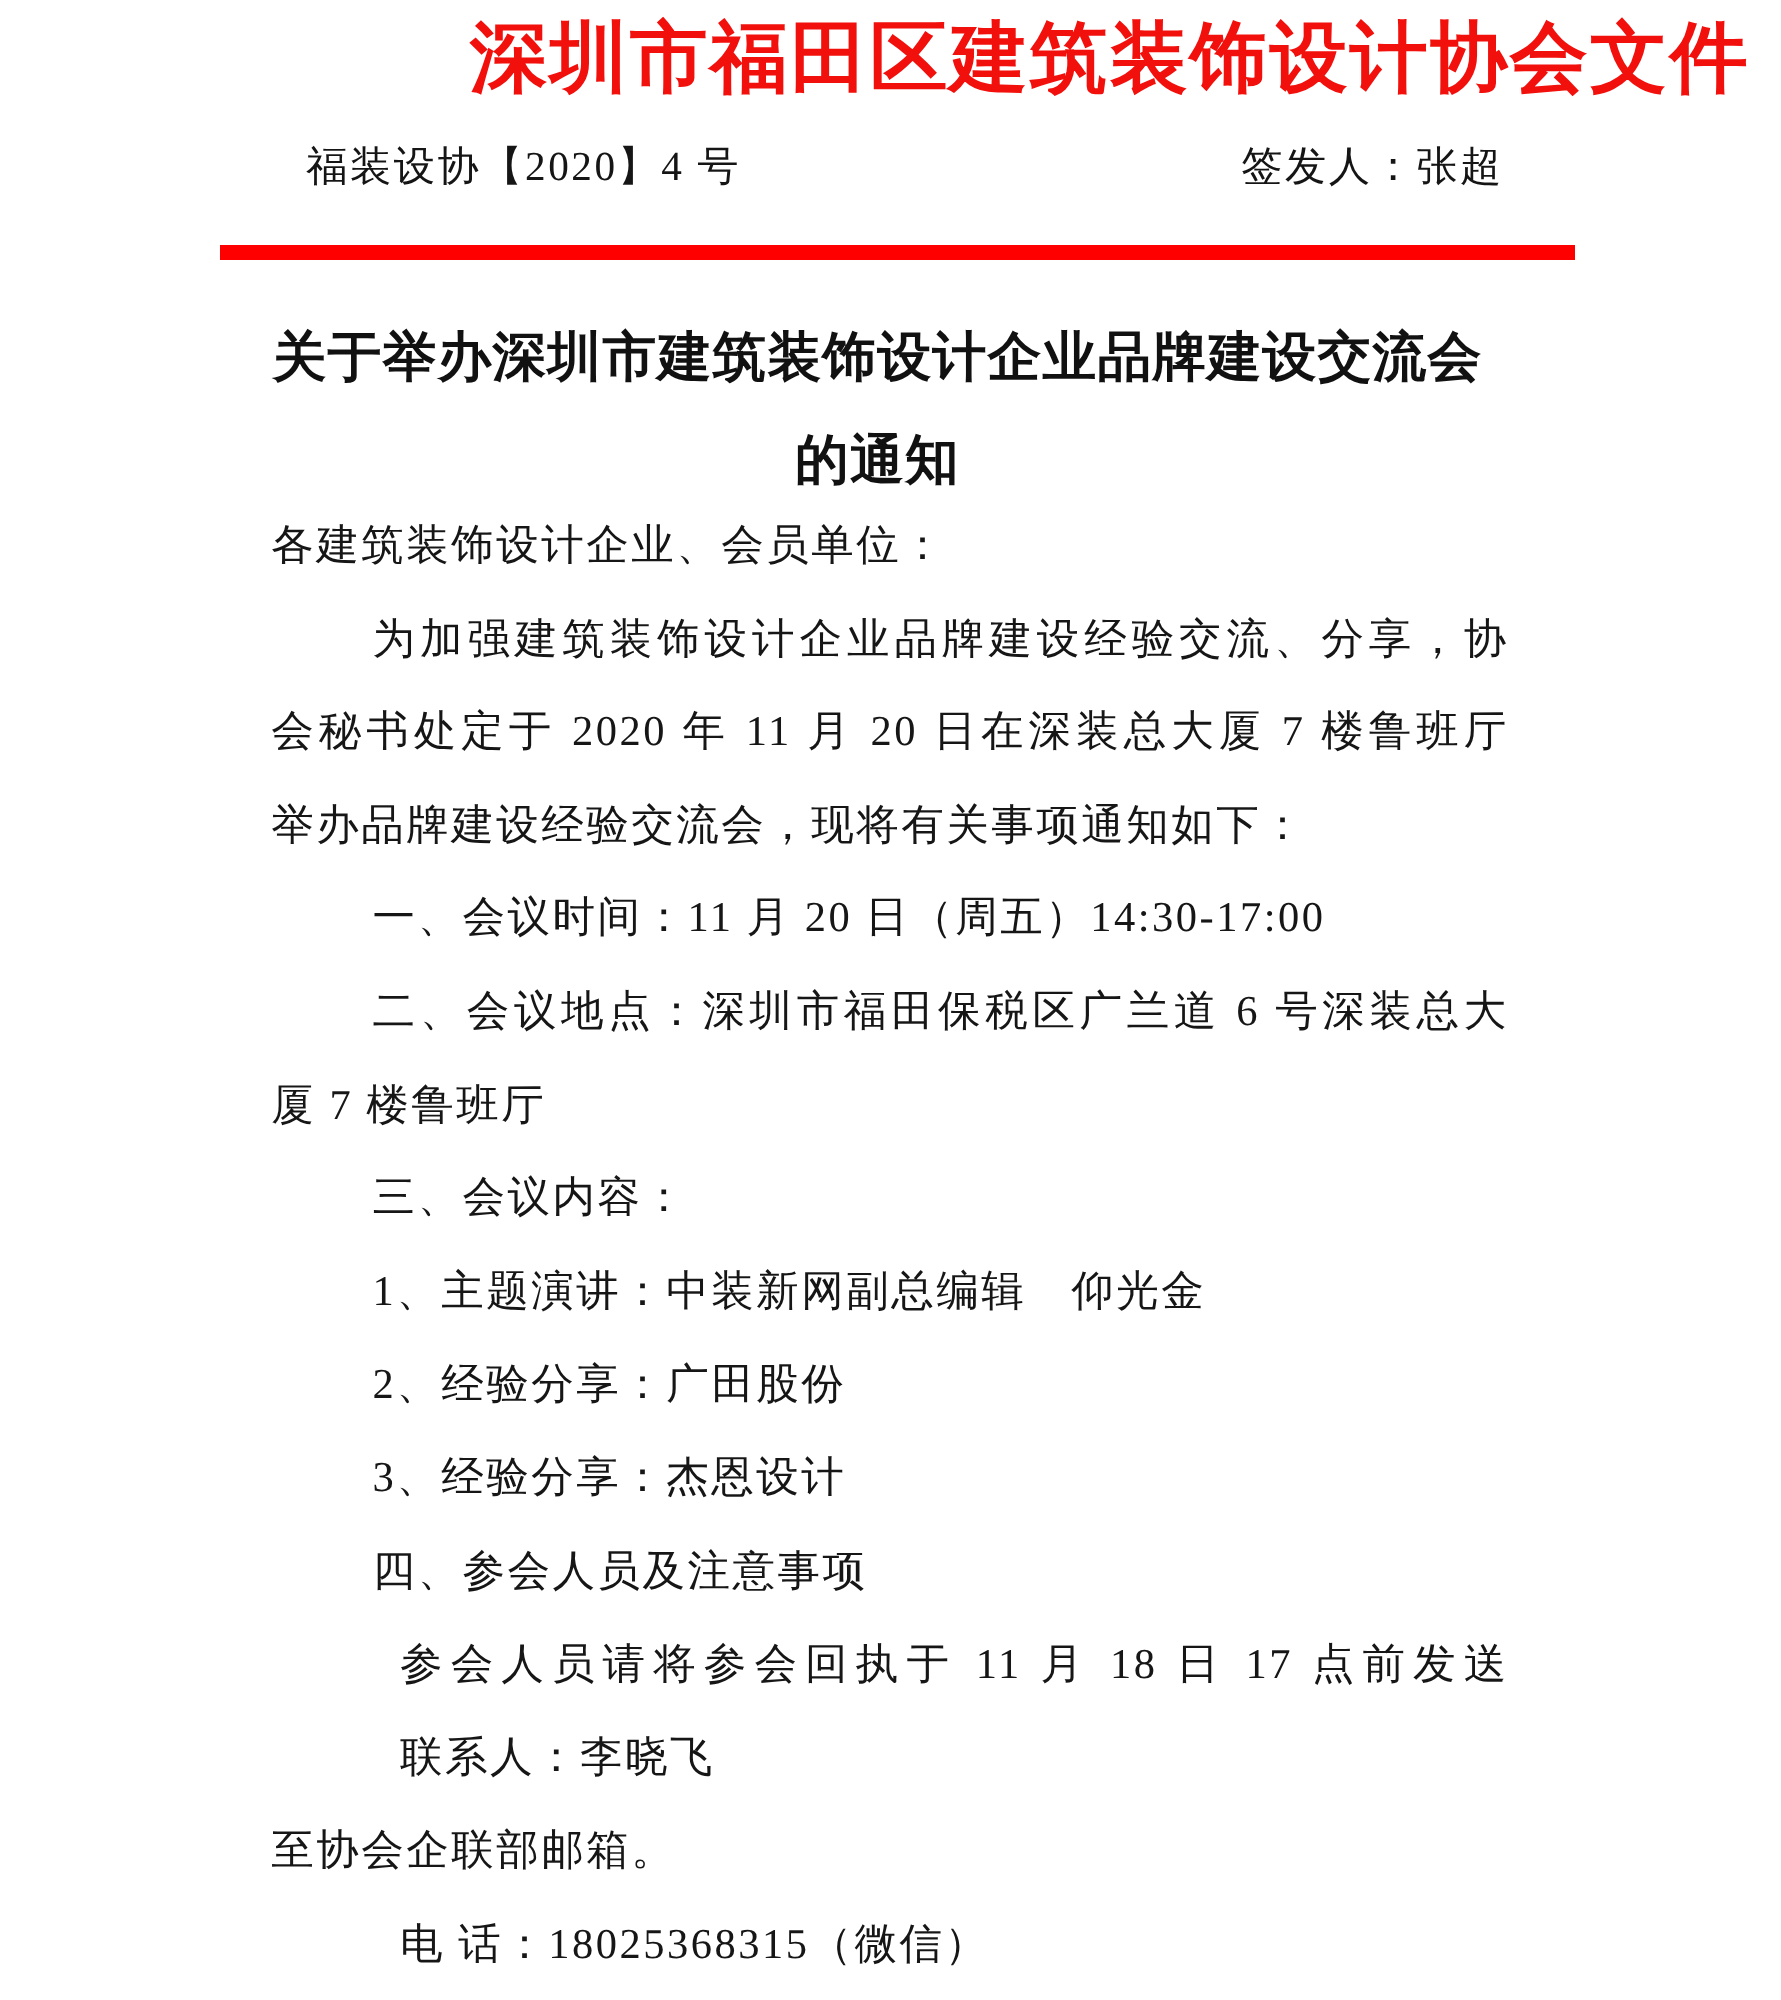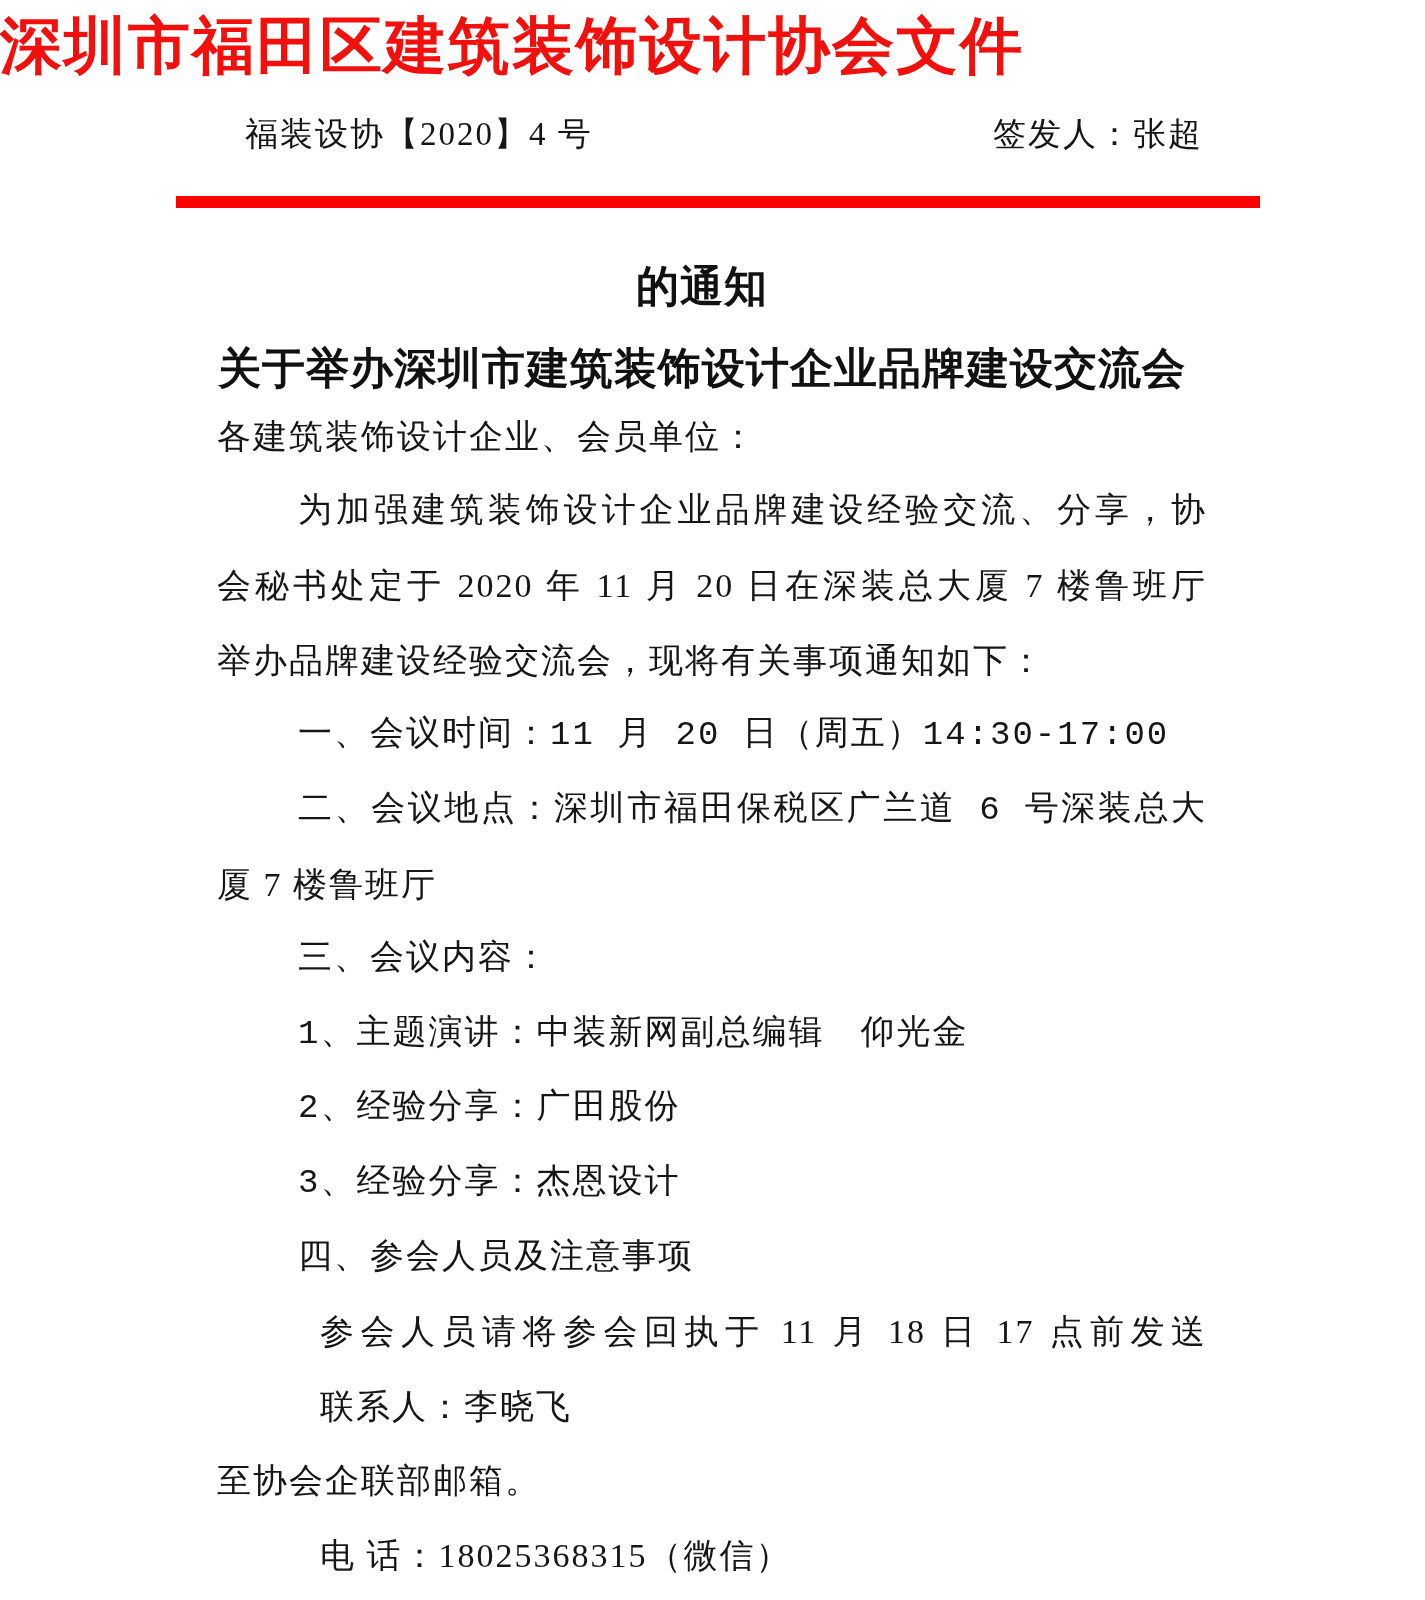--- a/index.html
+++ b/index.html
@@ -20,21 +20,21 @@
     inset: 0;
     background: #ffffff;
   }
   
   .red-head {
     position: absolute;
     top: 4px;
     left: 0;
     width: 1400px;
     margin: 0;
-    text-align: left;
+    text-align: right;
     font-size: 62px;
     font-weight: bold;
     letter-spacing: 2px;
     color: #f2100c;
   }
   
   .doc-row {
     position: absolute;
     top: 108px;
     left: 230px;
@@ -82,21 +82,21 @@
   }
   .line {
     box-sizing: border-box;
     width: 100%;
     height: 74.6px;
     line-height: 74.6px;
     white-space: pre-wrap;
     overflow: hidden;
   }
   .ind0 { padding-left: 0; }
-  .ind2 { padding-left: 81px; font-family: Liberation Mono, monospace; }
+  .ind2 { padding-left: 81px; }
   .ind3 { padding-left: 103px; }
   .justify {
     text-align: justify;
     text-align-last: justify;
   }
 </style>
 </head>
 <body>
 
 <div class="page">
@@ -104,22 +104,22 @@
   <h1 class="red-head">深圳市福田区建筑装饰设计协会文件</h1>
 
   <div class="doc-row">
     <span>福装设协【2020】4 号</span>
     <span>签发人：张超</span>
   </div>
 
   <div class="red-rule"></div>
 
   <div class="notice-title">
+    <div>关于举办深圳市建筑装饰设计企业品牌建设交流会</div>
     <div>的通知</div>
-    <div>关于举办深圳市建筑装饰设计企业品牌建设交流会</div>
   </div>
 
   <div class="body-lines">
       <div class="line ind0">各建筑装饰设计企业、会员单位：</div>
       <div class="line ind2 justify">为加强建筑装饰设计企业品牌建设经验交流、分享，协</div>
       <div class="line ind0 justify">会秘书处定于 2020 年 11 月 20 日在深装总大厦 7 楼鲁班厅</div>
       <div class="line ind0">举办品牌建设经验交流会，现将有关事项通知如下：</div>
       <div class="line ind2">一、会议时间：11 月 20 日（周五）14:30-17:00</div>
       <div class="line ind2 justify">二、会议地点：深圳市福田保税区广兰道 6 号深装总大</div>
       <div class="line ind0">厦 7 楼鲁班厅</div>

